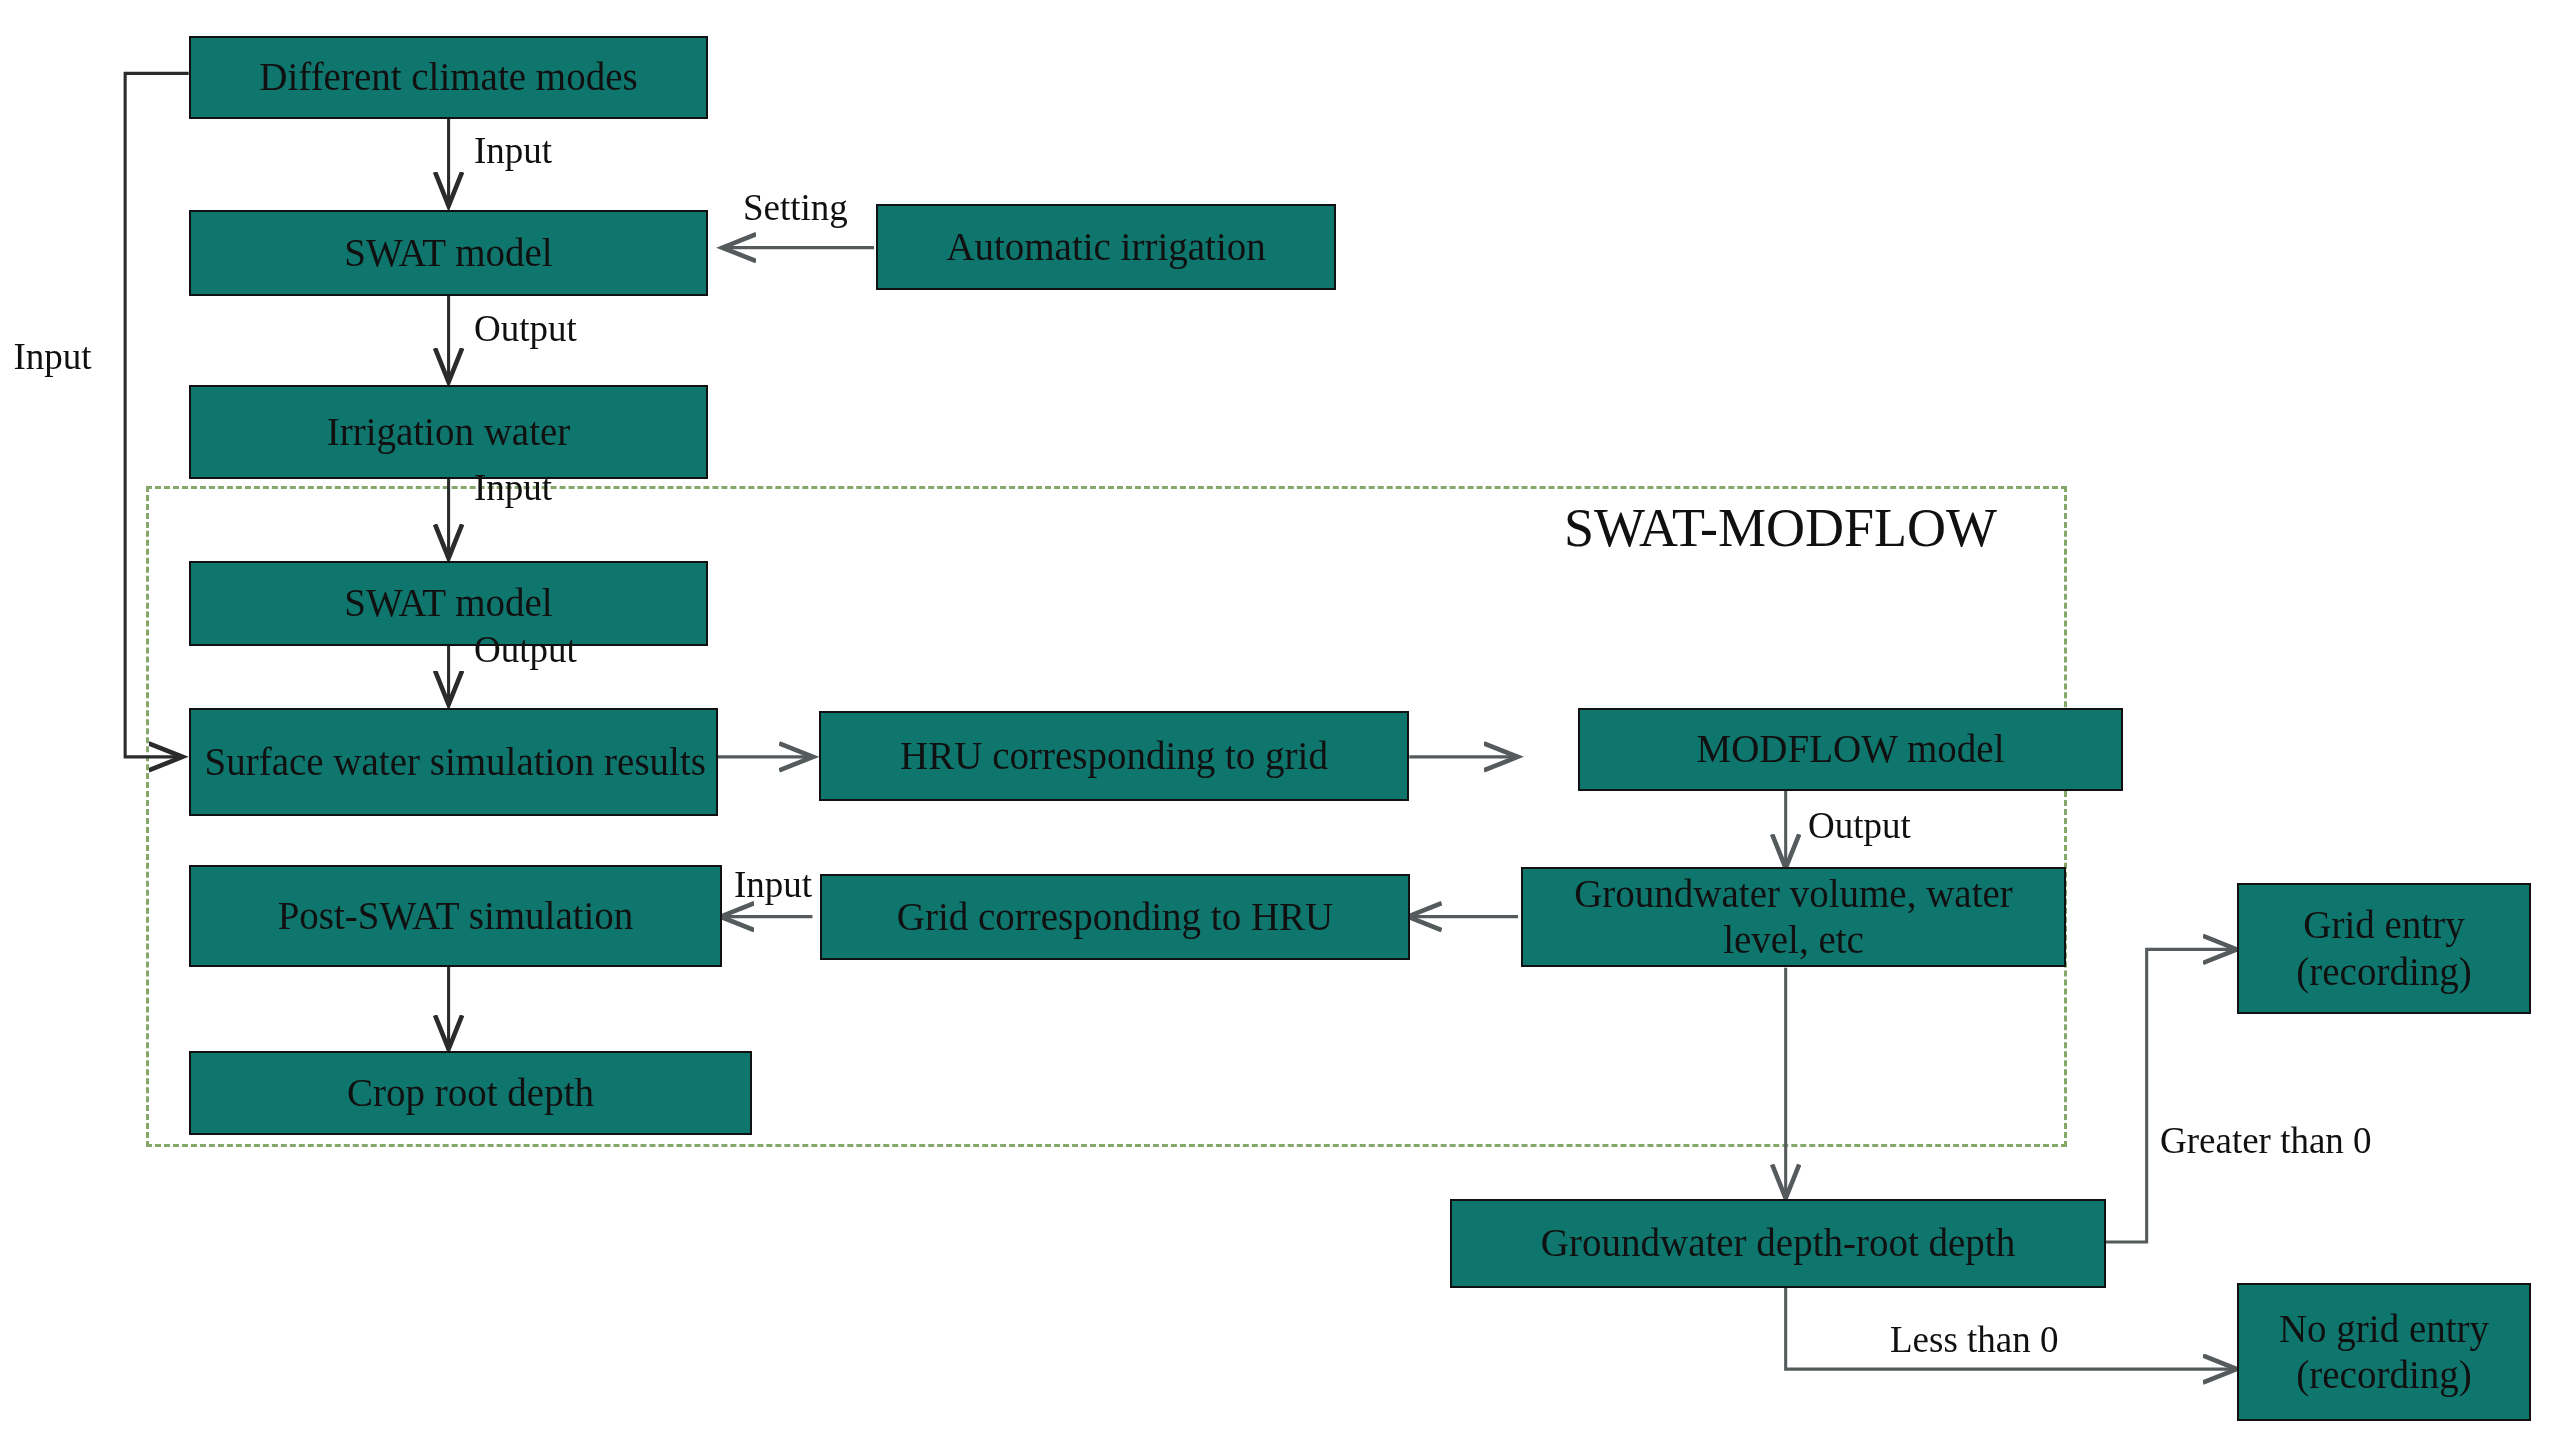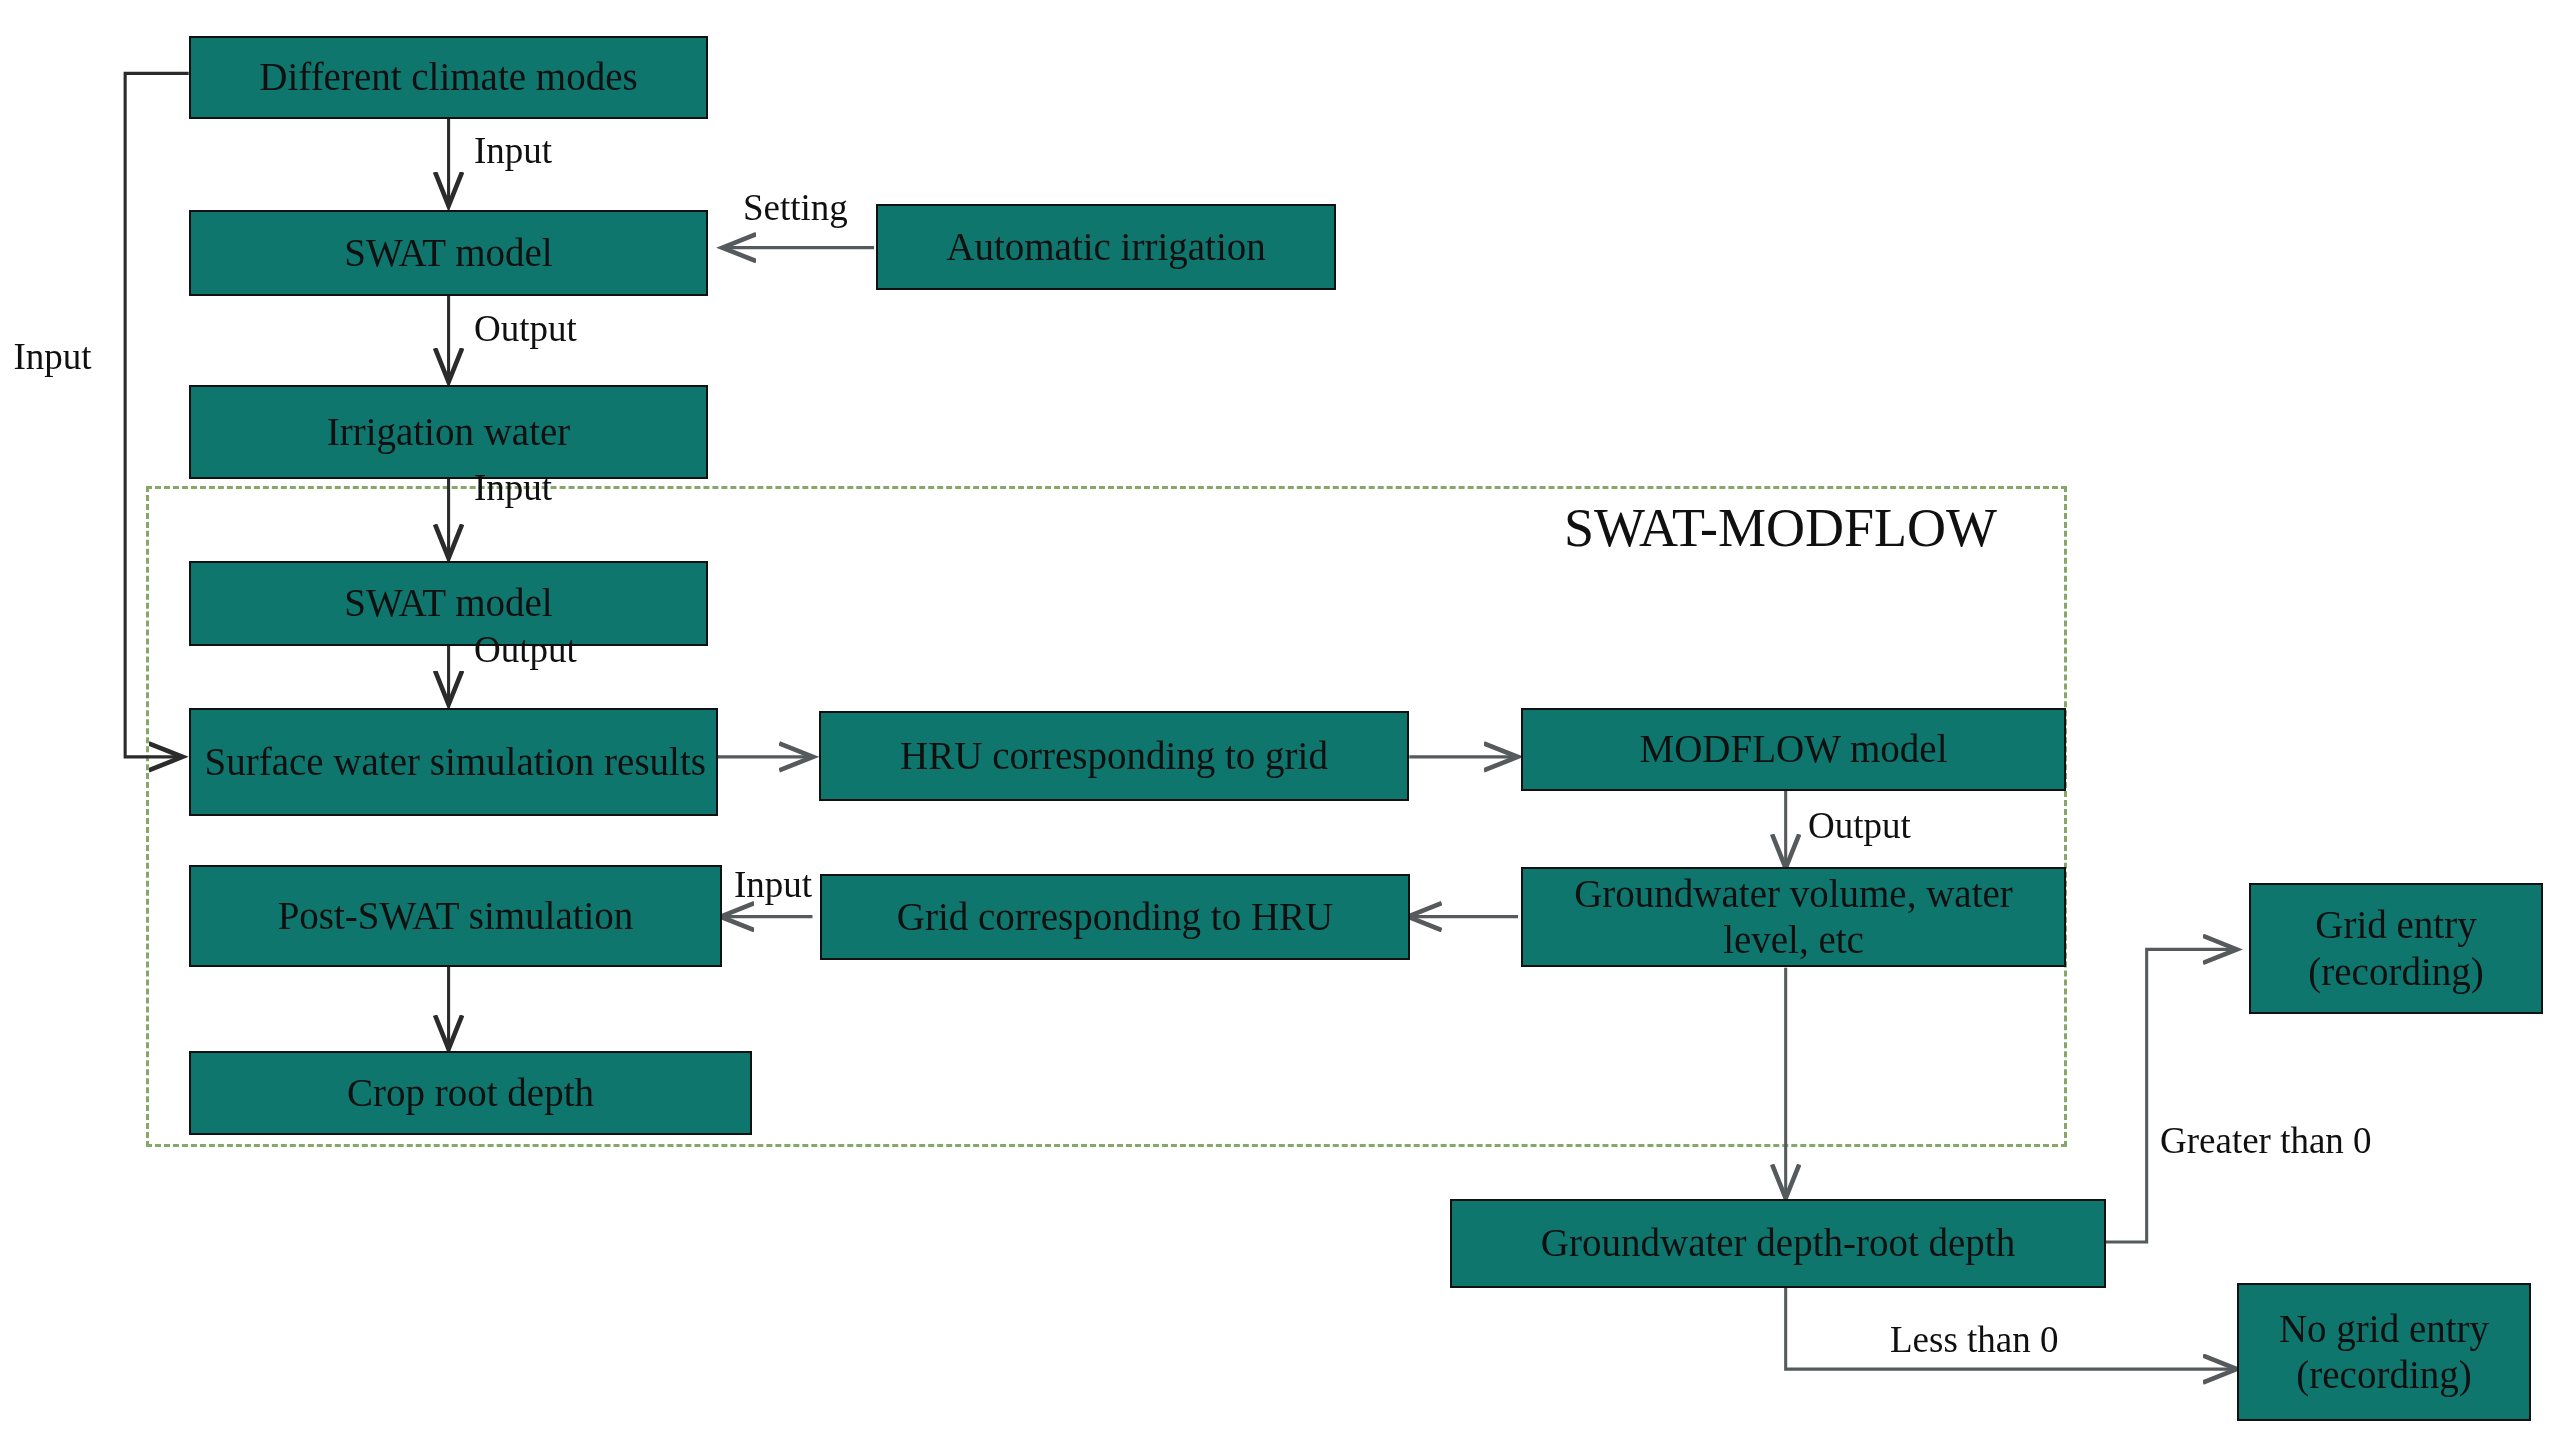--- a/index.html
+++ b/index.html
@@ -139,21 +139,21 @@
   </div>
 
   <div class="node align-left" style="left:189px; top:708px; width:529px; height:108px;">
     <span class="node-text">Surface water simulation results</span>
   </div>
 
   <div class="node" style="left:819px; top:711px; width:590px; height:90px;">
     <span class="node-text">HRU corresponding to grid</span>
   </div>
 
-  <div class="node" style="left:1521px; top:708px; width:545px; height:83px;">
+  <div class="node" style="left:1578px; top:708px; width:545px; height:83px;">
     <span class="node-text">MODFLOW model</span>
   </div>
 
   <div class="node" style="left:189px; top:865px; width:533px; height:102px;">
     <span class="node-text">Post-SWAT simulation</span>
   </div>
 
   <div class="node" style="left:1521px; top:867px; width:545px; height:100px;">
     <span class="node-text">Groundwater volume, water level, etc</span>
   </div>
@@ -163,21 +163,21 @@
   </div>
 
   <div class="node" style="left:189px; top:1051px; width:563px; height:84px;">
     <span class="node-text">Crop root depth</span>
   </div>
 
   <div class="node" style="left:1450px; top:1199px; width:656px; height:89px;">
     <span class="node-text">Groundwater depth-root depth</span>
   </div>
 
-  <div class="node" style="left:2237px; top:883px; width:294px; height:131px;margin-left:12px;">
+  <div class="node" style="left:2237px; top:883px; width:294px; height:131px;">
     <span class="node-text">Grid entry (recording)</span>
   </div>
 
   <div class="node" style="left:2237px; top:1283px; width:294px; height:138px;">
     <span class="node-text">No grid entry (recording)</span>
   </div>
 
   <span class="group-label" style="left:1564px; top:501px;">SWAT-MODFLOW</span>
 
   <span class="edge-label" style="left:474px; top:132px;">Input</span>

